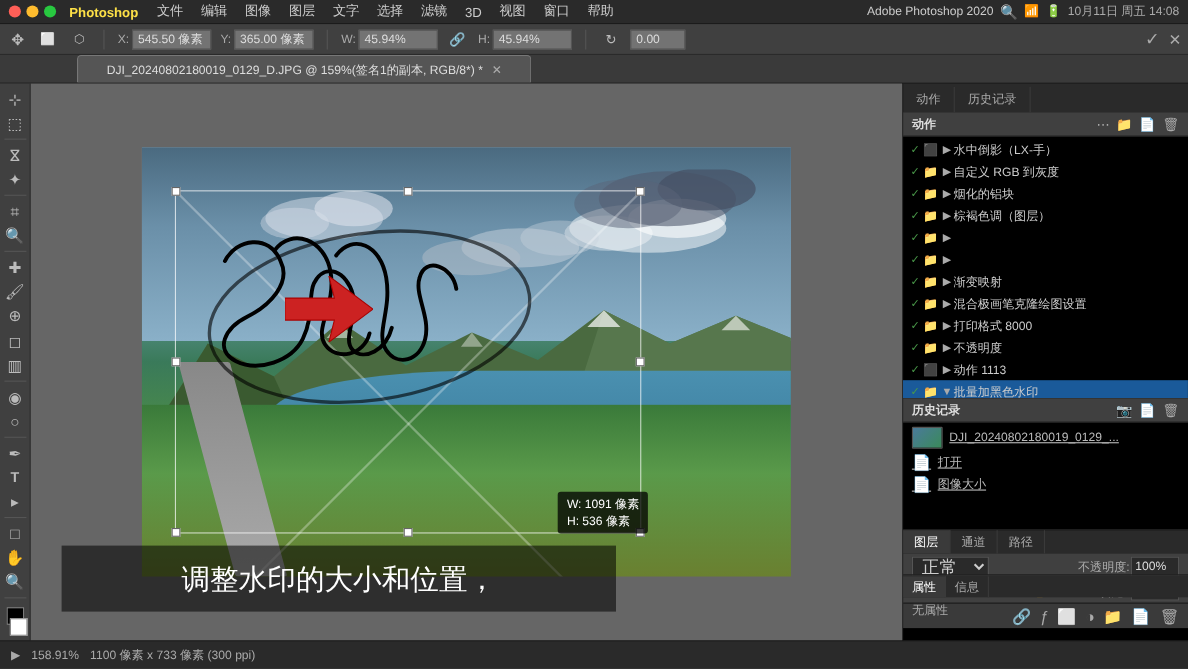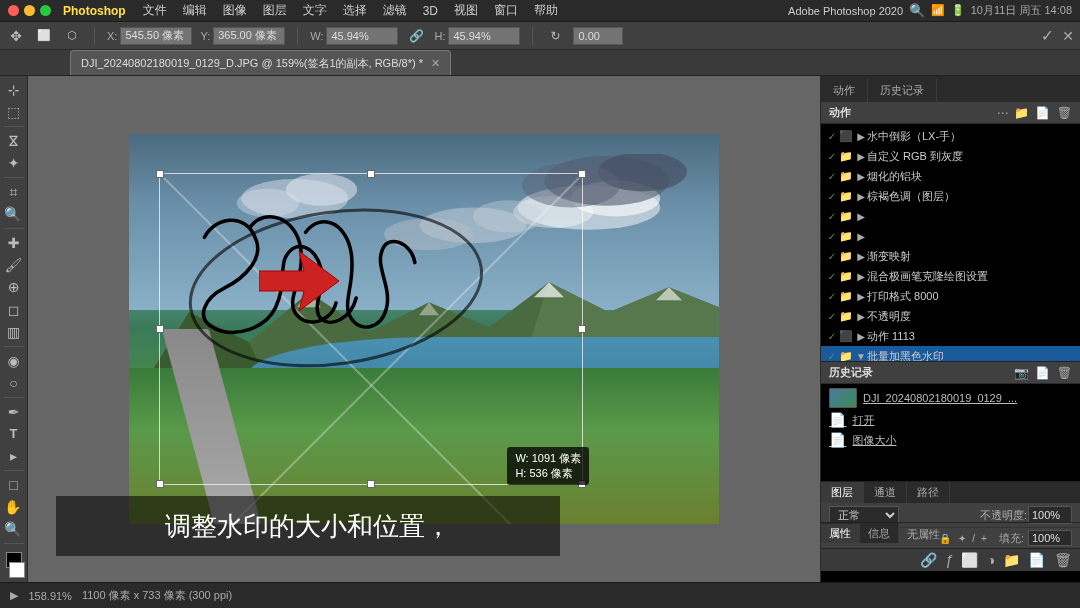--- a/index.html
+++ b/index.html
@@ -101,21 +101,21 @@
       padding-left: 70px;
       border-bottom: 1px solid #222;
     }
     .file-tab {
       height: 25px;
       background: #555;
       border-top: 1px solid #777;
       border-left: 1px solid #777;
       border-right: 1px solid #777;
       border-radius: 4px 4px 0 0;
-      padding: 0 10px;
+      padding: 0 26px;
       display: flex; align-items: center;
       font-size: 11px; color: #ddd;
       cursor: pointer;
     }
 
     
     #main-layout {
       display: flex;
       height: calc(608px - 22px - 28px - 26px - 26px);
       
@@ -423,21 +423,21 @@
       align-items: center;
       justify-content: space-between;
       padding: 3px 8px;
       background: #404040;
       gap: 6px;
     }
     .blend-select {
       background: #2a2a2a;
       border: 1px solid #555;
       color: #ccc;
-      font-size: 11px;
+      font-size: 16px;
       height: 18px;
       padding: 0 4px;
       width: 70px;
     }
     .opacity-field {
       display: flex; align-items: center; gap: 1px;
       font-size: 11px; color: #aaa;
     }
     .opacity-input {
       background: #2a2a2a;
@@ -476,21 +476,21 @@
       border-top: 1px solid #222;
       gap: 8px;
     }
     .layer-action-icon { font-size: 14px; color: #aaa; cursor: pointer; }
 
     
     #properties-section {
       height: 60px;
       border-top: 1px solid #222;
       display: flex;
-      flex-direction: row;
+      flex-direction: column;
     }
     #properties-tabs {
       display: flex;
       background: #2a2a2a;
       height: 20px;
       align-items: flex-end;
     }
     .prop-tab {
       padding: 2px 8px;
       font-size: 11px;

